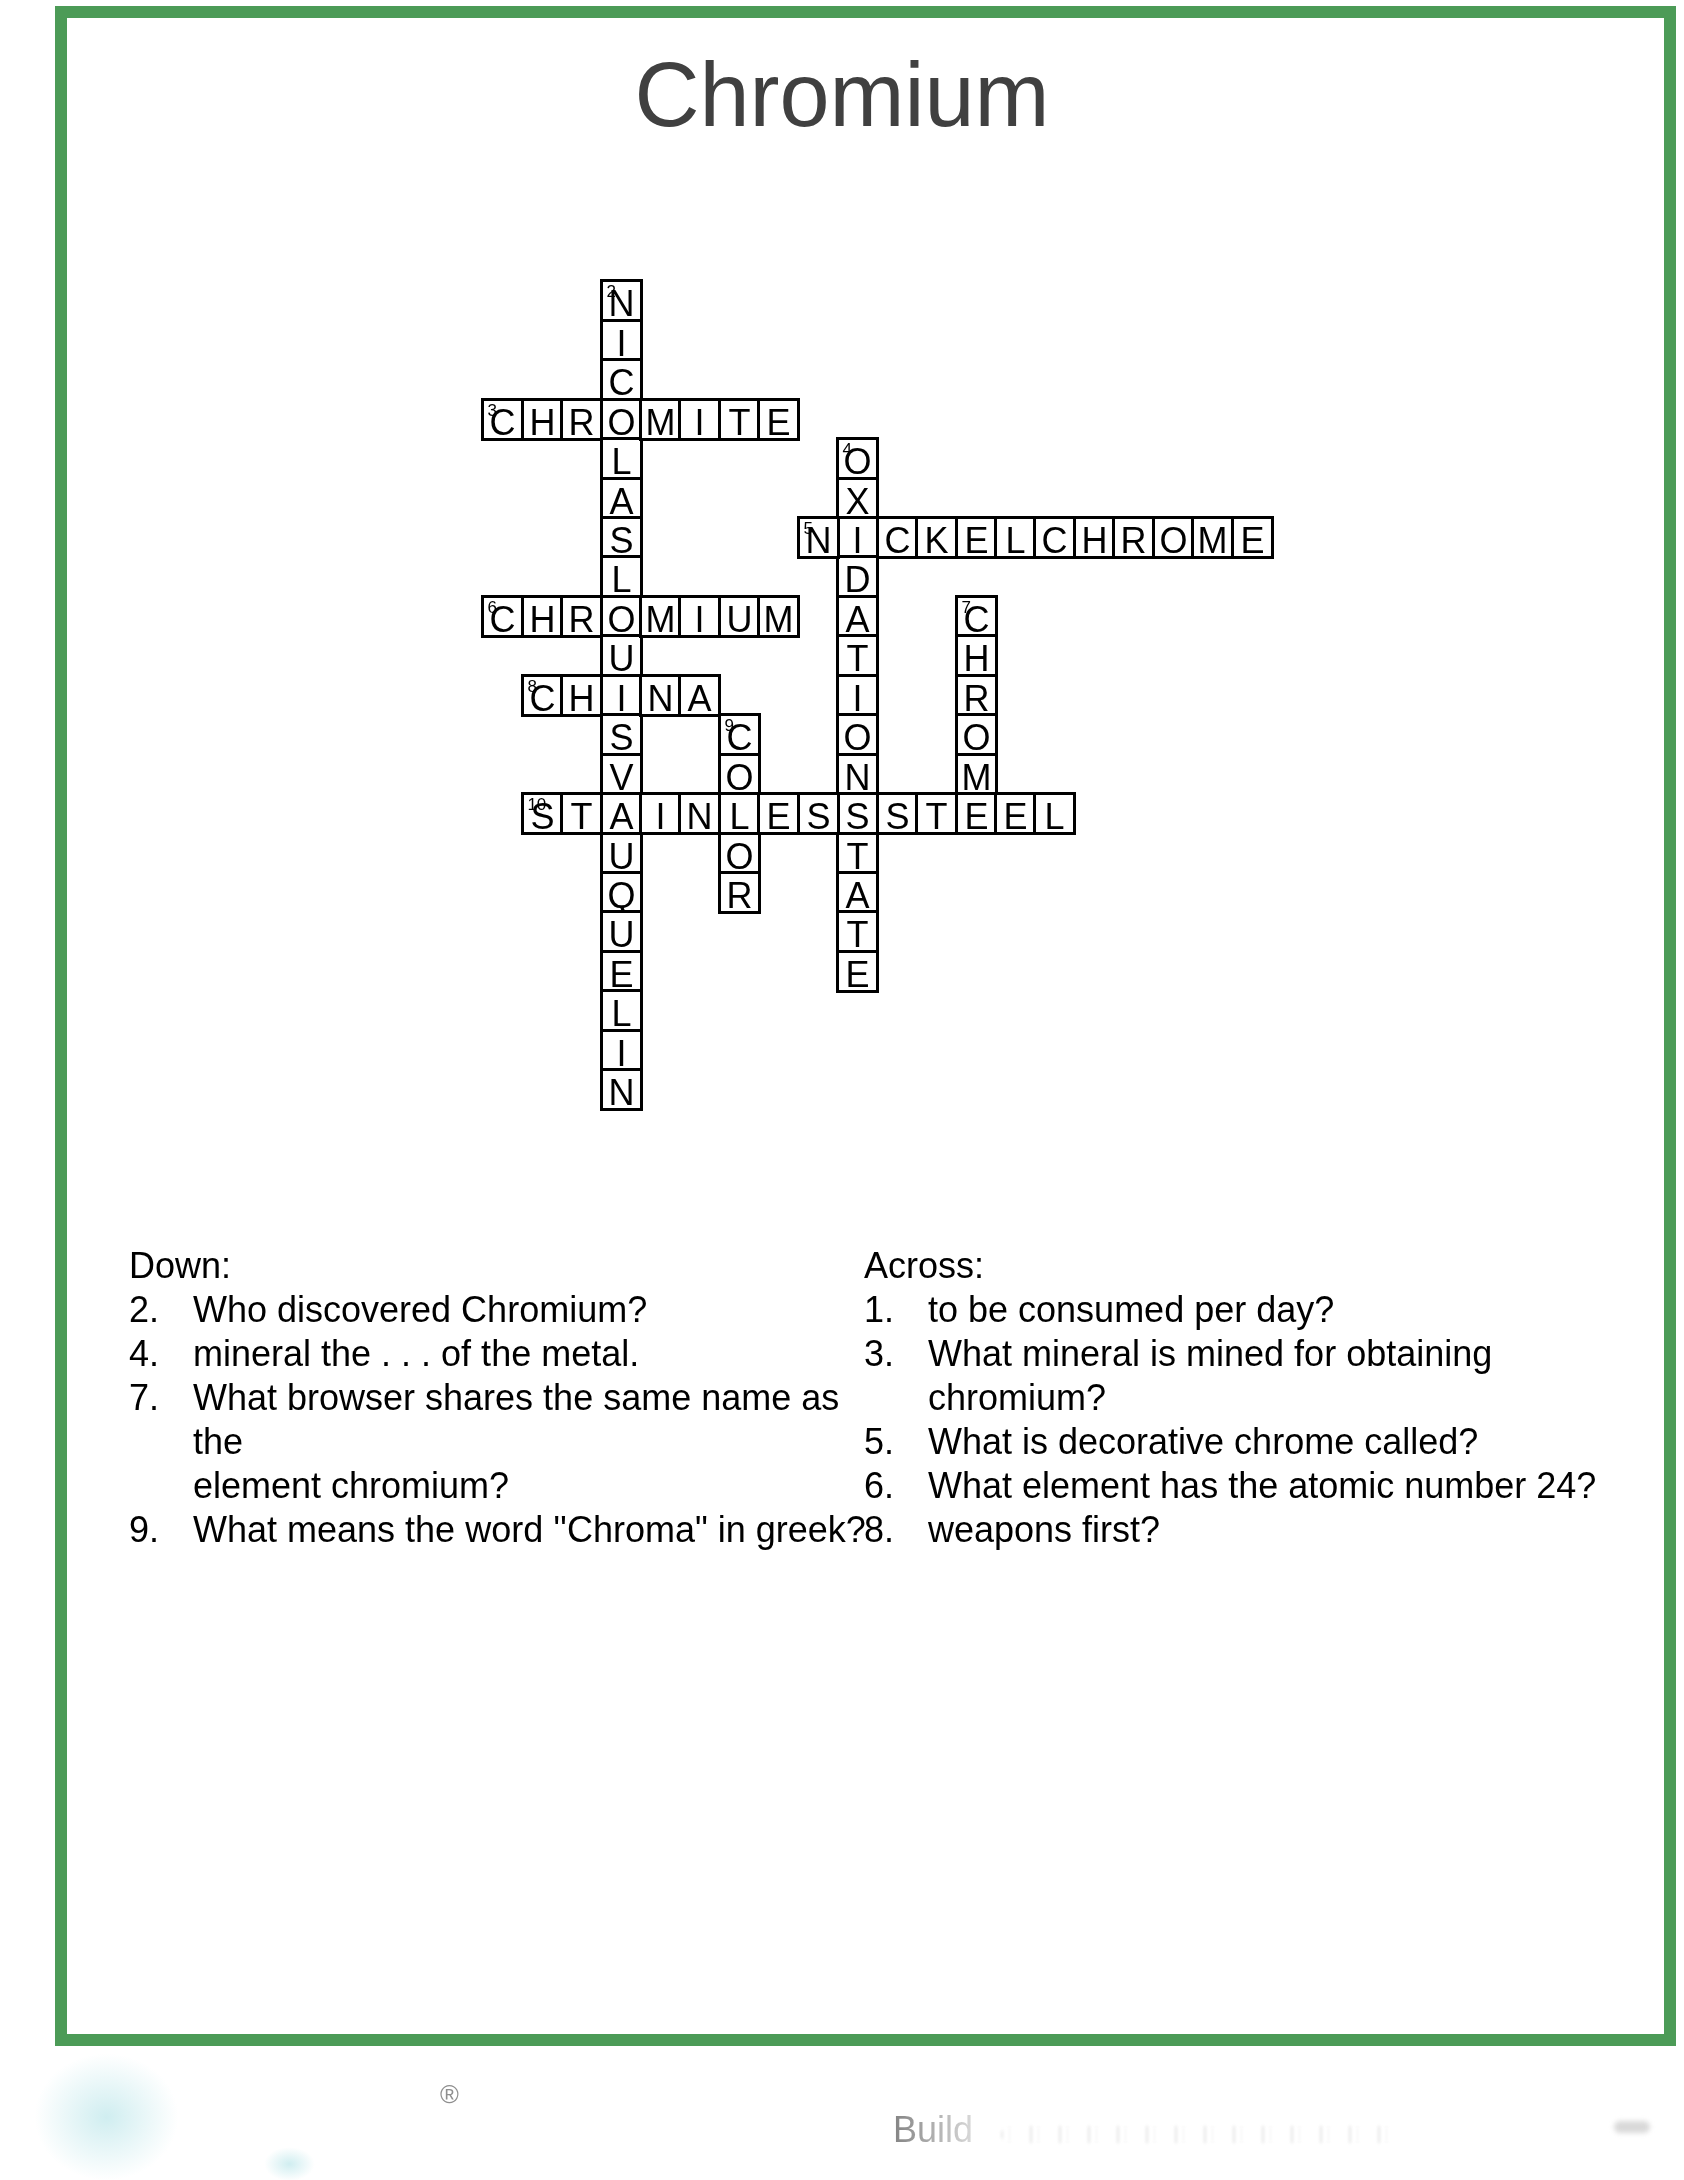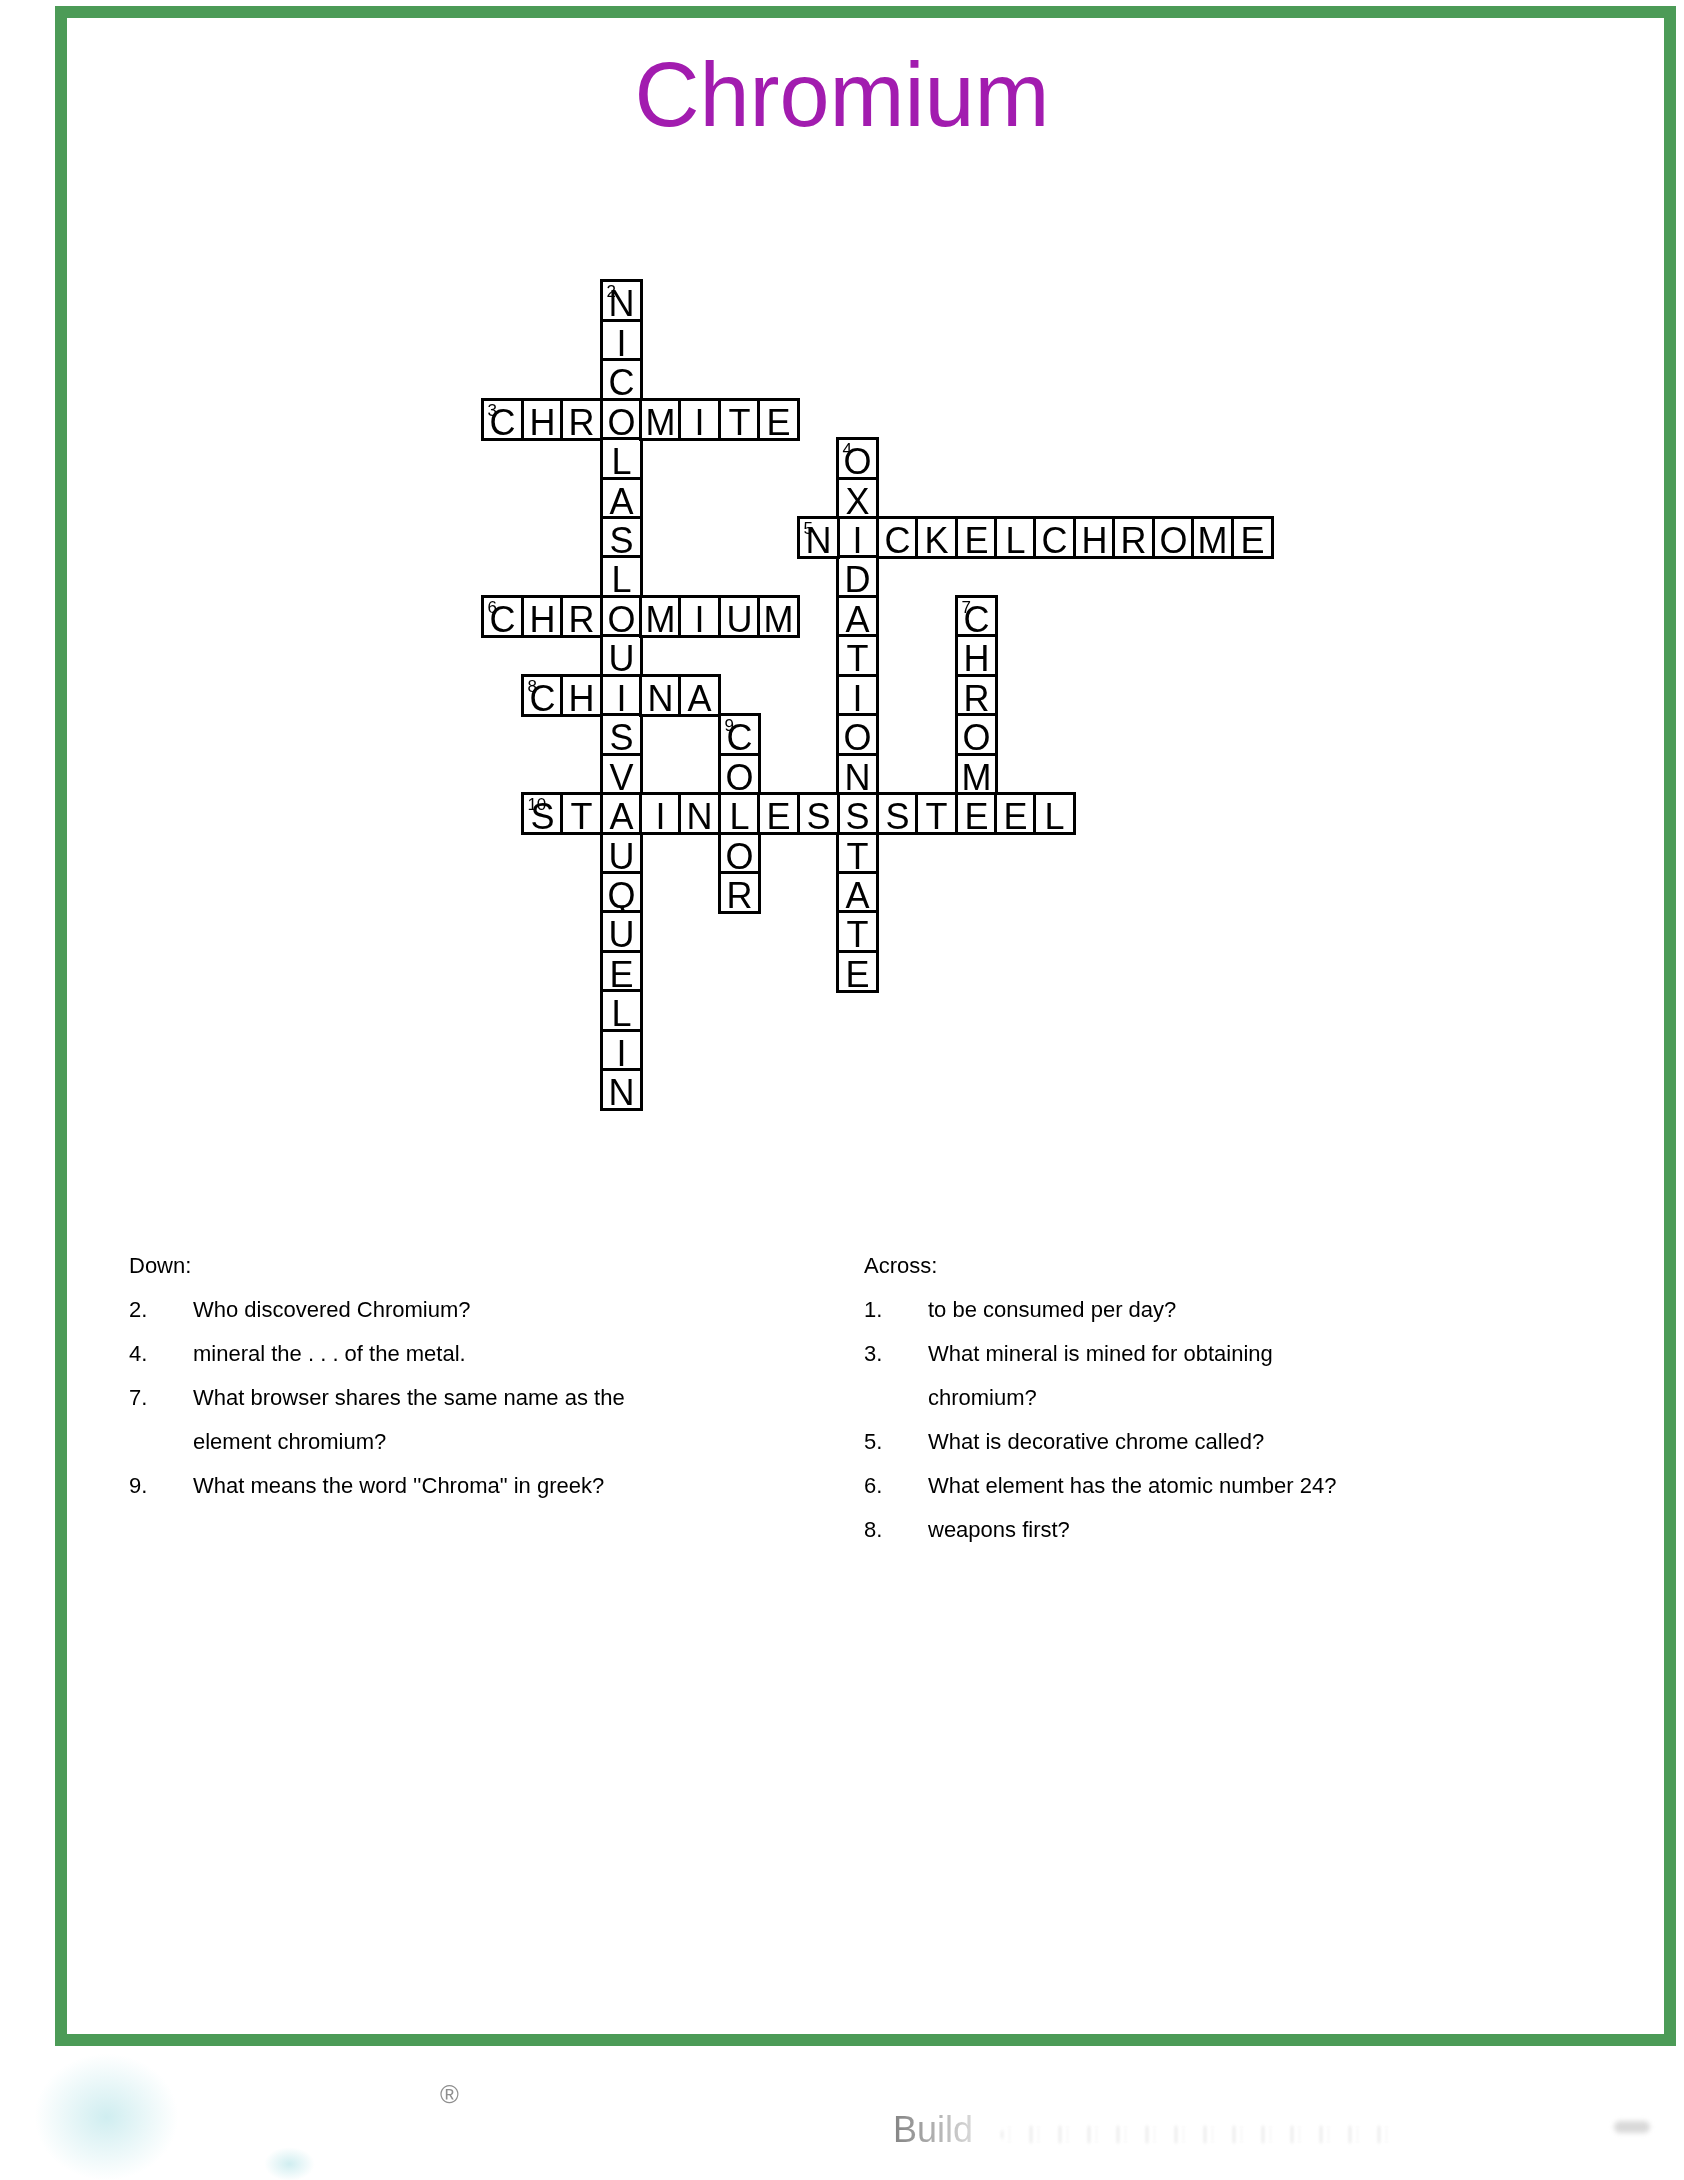--- a/index.html
+++ b/index.html
@@ -7,36 +7,36 @@
   body{
     width:1684px;height:2181px;position:relative;background:#ffffff;
     font-family:"Liberation Sans", sans-serif;color:#000;overflow:hidden;
   }
   .frame{
     position:absolute;left:55px;top:6px;width:1621px;height:2040px;
     border:12px solid var(--green);box-sizing:border-box;background:#fff;
   }
   .title{
     position:absolute;left:0;right:0;top:50px;text-align:center;
-    font-size:90px;line-height:1;color:#a21caf;letter-spacing:0px;
+    font-size:90px;line-height:1;color:#404040;letter-spacing:0px;
   }
   .grid{position:absolute;left:0;top:0;width:100%;height:100%;}
   .cell{
     position:absolute;width:43px;height:43px;background:#fff;
     border:3.4px solid #000;box-sizing:border-box;
   }
   .clet{
     position:absolute;left:1.7px;right:1.7px;bottom:-3.4px;text-align:center;
     font-size:36px;line-height:1;
   }
   .cnum{
     position:absolute;left:3.4px;top:0.9px;font-size:17px;line-height:1;
   }
   .clues{
-    position:absolute;top:1244px;font-size:22px;line-height:44px;color:#000;
+    position:absolute;top:1244px;font-size:36px;line-height:44px;color:#000;
   }
   .clues-down{left:129px;width:750px;}
   .clues-across{left:864px;width:767px;}
   .clue{position:relative;padding-left:64px;}
   .clue-num{position:absolute;left:0;top:0;}
   .clue-heading{padding-left:0;}
   .footer-reg{
     position:absolute;left:440px;top:2080px;font-size:25.6px;color:#8f8f8f;
   }
   .footer-mark{

